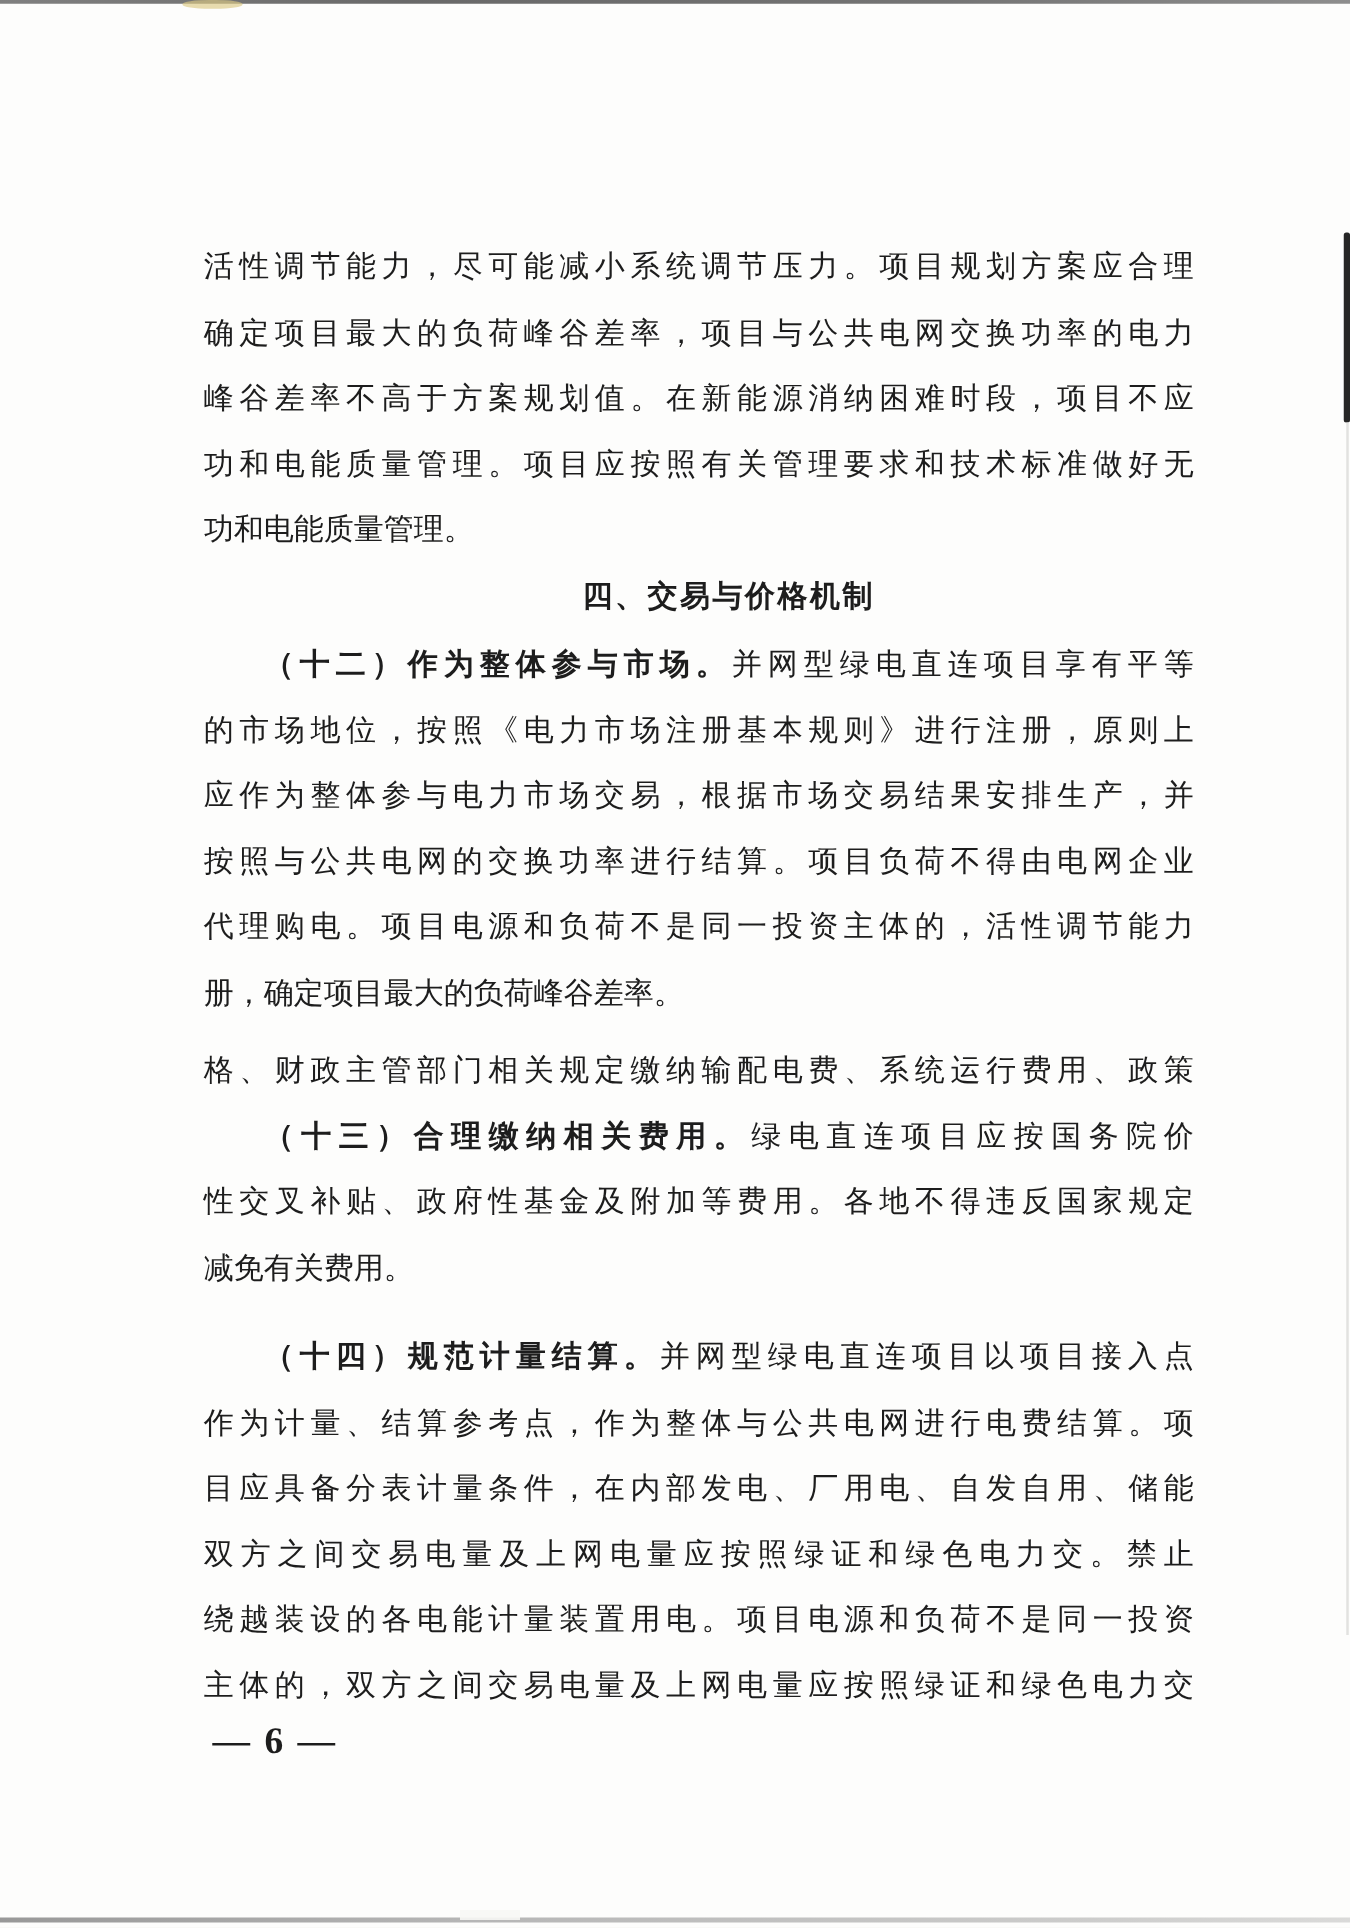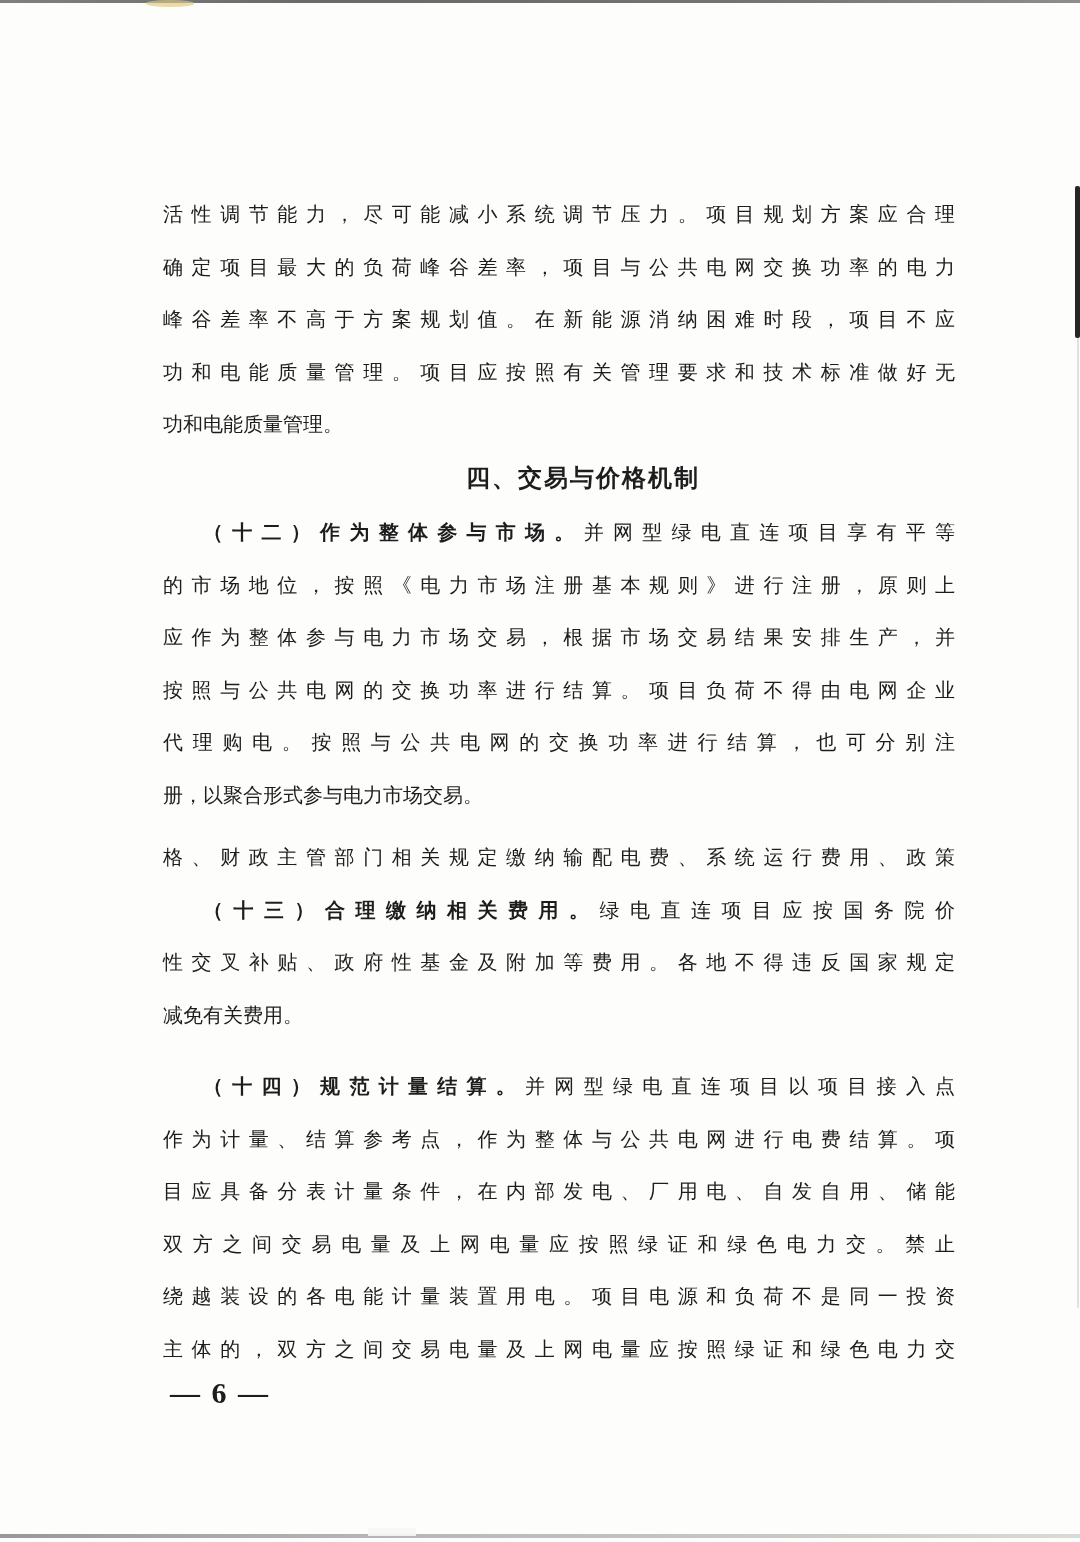--- a/index.html
+++ b/index.html
@@ -27,21 +27,21 @@
     width: 792px;
   }
   #para-continuation { top: 188px; }
   #section-heading   { top: 452px; }
   #para-12           { top: 506px; }
   #para-13           { top: 831px; }
   #para-14           { top: 1060px; }
 
   .line {
     line-height: 52.5px;
-    font-size: 20px;
+    font-size: 24px;
     white-space: nowrap;
     text-align: left;
   }
   .line.justify {
     white-space: normal;
     text-align: justify;
     text-align-last: justify;
   }
   .line.indent { text-indent: 2em; }
 
@@ -115,22 +115,22 @@
         <div class="line"><span class="seg">功和电能质量管理。</span></div>
       </div>
       <div class="block heading" id="section-heading">
         <div class="line indent"><span class="seg bold">四、交易与价格机制</span></div>
       </div>
       <div class="block paragraph" id="para-12">
         <div class="line justify indent"><span class="seg bold">（十二）作为整体参与市场。</span><span class="seg">并网型绿电直连项目享有平等</span></div>
         <div class="line justify"><span class="seg">的市场地位，按照《电力市场注册基本规则》进行注册，原则上</span></div>
         <div class="line justify"><span class="seg">应作为整体参与电力市场交易，根据市场交易结果安排生产，并</span></div>
         <div class="line justify"><span class="seg">按照与公共电网的交换功率进行结算。项目负荷不得由电网企业</span></div>
-        <div class="line justify"><span class="seg">代理购电。按照与公共电网的交换功率进行结算，也可分别注</span></div>
-        <div class="line"><span class="seg">册，以聚合形式参与电力市场交易。</span></div>
+        <div class="line justify"><span class="seg">代理购电。项目电源和负荷不是同一投资主体的，活性调节能力</span></div>
+        <div class="line"><span class="seg">册，确定项目最大的负荷峰谷差率。</span></div>
       </div>
       <div class="block paragraph" id="para-13">
         <div class="line justify"><span class="seg">格、财政主管部门相关规定缴纳输配电费、系统运行费用、政策</span></div>
         <div class="line justify indent"><span class="seg bold">（十三）合理缴纳相关费用。</span><span class="seg">绿电直连项目应按国务院价</span></div>
         <div class="line justify"><span class="seg">性交叉补贴、政府性基金及附加等费用。各地不得违反国家规定</span></div>
         <div class="line"><span class="seg">减免有关费用。</span></div>
       </div>
       <div class="block paragraph" id="para-14">
         <div class="line justify indent"><span class="seg bold">（十四）规范计量结算。</span><span class="seg">并网型绿电直连项目以项目接入点</span></div>
         <div class="line justify"><span class="seg">作为计量、结算参考点，作为整体与公共电网进行电费结算。项</span></div>

